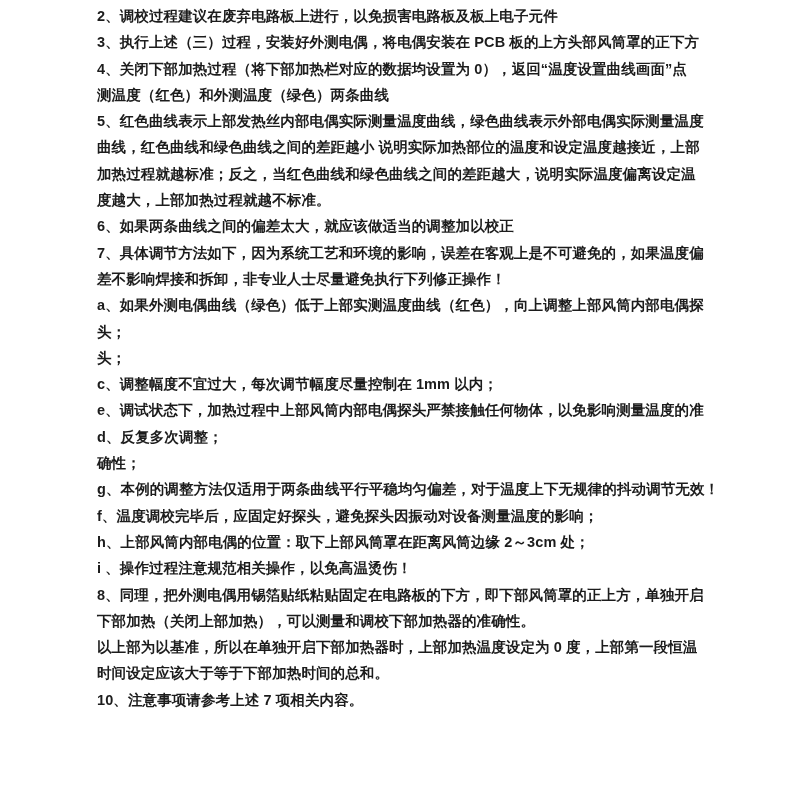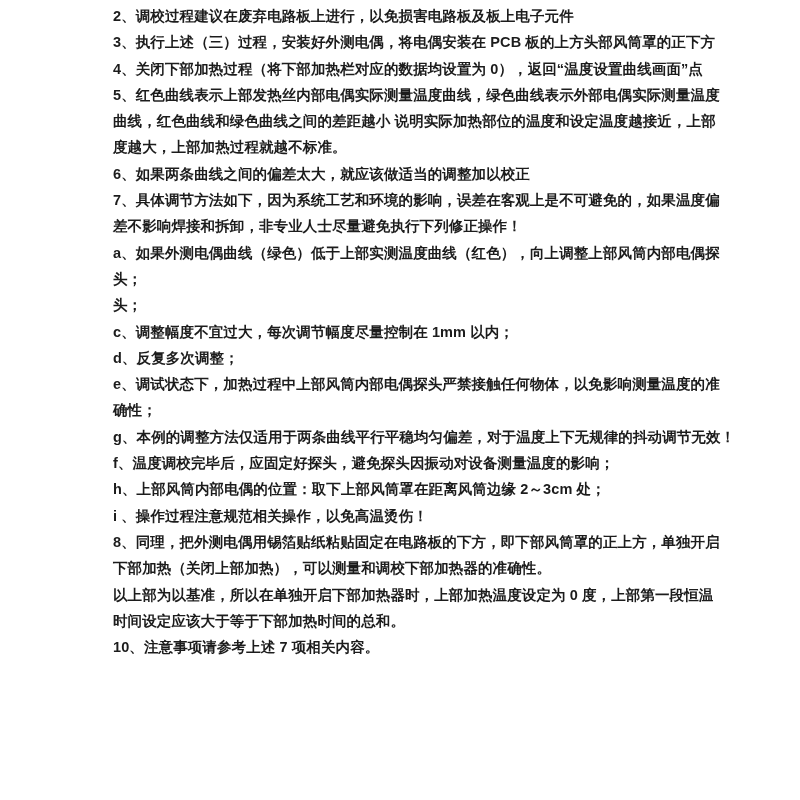--- a/index.html
+++ b/index.html
@@ -5,21 +5,21 @@
   html, body {
     margin: 0;
     padding: 0;
     width: 800px;
     height: 800px;
     background: #ffffff;
     overflow: hidden;
   }
   .page {
     position: absolute;
-    left: 113px;
+    left: 97px;
     top: 3px;
     width: 574px;
     height: 794px;
   }
   .line {
     height: 26.3px;
     line-height: 26.3px;
     font-family: "Liberation Sans", "DejaVu Sans", sans-serif;
     font-size: 14.5px;
     font-weight: bold;
@@ -32,32 +32,34 @@
     text-align-last: justify;
   }
 </style>
 </head>
 <body>
 
 <div class="page">
   <div class="line">2、调校过程建议在废弃电路板上进行，以免损害电路板及板上电子元件</div>
   <div class="line">3、执行上述（三）过程，安装好外测电偶，将电偶安装在 PCB 板的上方头部风筒罩的正下方</div>
   <div class="line full">4、关闭下部加热过程（将下部加热栏对应的数据均设置为 0），返回“温度设置曲线画面”点</div>
+  <div class="line">测温度（红色）和外测温度（绿色）两条曲线</div>
   <div class="line full">5、红色曲线表示上部发热丝内部电偶实际测量温度曲线，绿色曲线表示外部电偶实际测量温度</div>
   <div class="line full">曲线，红色曲线和绿色曲线之间的差距越小 说明实际加热部位的温度和设定温度越接近，上部</div>
+  <div class="line full">加热过程就越标准；反之，当红色曲线和绿色曲线之间的差距越大，说明实际温度偏离设定温</div>
   <div class="line">度越大，上部加热过程就越不标准。</div>
   <div class="line">6、如果两条曲线之间的偏差太大，就应该做适当的调整加以校正</div>
   <div class="line full">7、具体调节方法如下，因为系统工艺和环境的影响，误差在客观上是不可避免的，如果温度偏</div>
   <div class="line">差不影响焊接和拆卸，非专业人士尽量避免执行下列修正操作！</div>
   <div class="line full">a、如果外测电偶曲线（绿色）低于上部实测温度曲线（红色），向上调整上部风筒内部电偶探</div>
   <div class="line">头；</div>
   <div class="line">头；</div>
   <div class="line">c、调整幅度不宜过大，每次调节幅度尽量控制在 1mm 以内；</div>
+  <div class="line full">e、调试状态下，加热过程中上部风筒内部电偶探头严禁接触任何物体，以免影响测量温度的准</div>
   <div class="line">d、反复多次调整；</div>
-  <div class="line full">e、调试状态下，加热过程中上部风筒内部电偶探头严禁接触任何物体，以免影响测量温度的准</div>
   <div class="line">确性；</div>
   <div class="line">g、本例的调整方法仅适用于两条曲线平行平稳均匀偏差，对于温度上下无规律的抖动调节无效！</div>
   <div class="line">f、温度调校完毕后，应固定好探头，避免探头因振动对设备测量温度的影响；</div>
   <div class="line">h、上部风筒内部电偶的位置：取下上部风筒罩在距离风筒边缘 2～3cm 处；</div>
   <div class="line">i 、操作过程注意规范相关操作，以免高温烫伤！</div>
   <div class="line full">8、同理，把外测电偶用锡箔贴纸粘贴固定在电路板的下方，即下部风筒罩的正上方，单独开启</div>
   <div class="line">下部加热（关闭上部加热），可以测量和调校下部加热器的准确性。</div>
   <div class="line full">以上部为以基准，所以在单独开启下部加热器时，上部加热温度设定为 0 度，上部第一段恒温</div>
   <div class="line">时间设定应该大于等于下部加热时间的总和。</div>
   <div class="line">10、注意事项请参考上述 7 项相关内容。</div>

